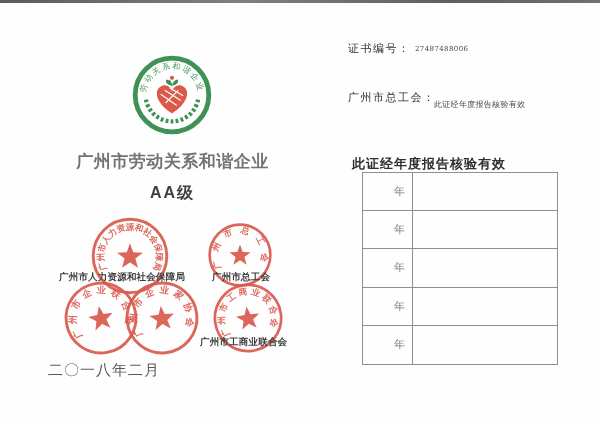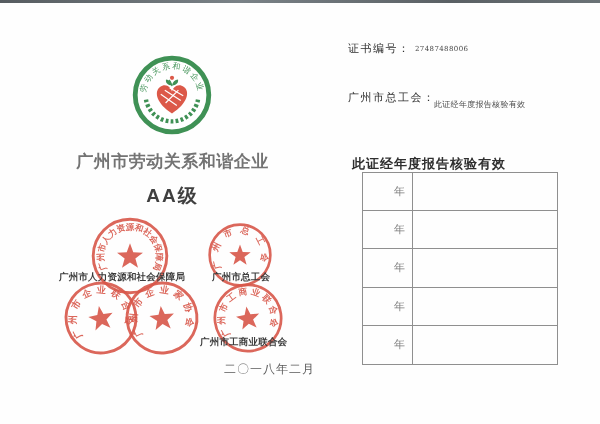--- a/index.html
+++ b/index.html
@@ -5,30 +5,30 @@
   html,body{margin:0;padding:0;}
   body{font-family:"Liberation Sans","DejaVu Sans",sans-serif;background:#e9e9e9;}
   #page{position:relative;width:600px;height:424px;background:#fefefe;overflow:hidden;}
   #scan-edge{position:absolute;left:0;top:0;width:600px;height:3px;
     background:linear-gradient(90deg,#565c60,#7a8287 40%,#5a6064 75%,#6a7276);}
   
   .logo{position:absolute;left:132px;top:55px;width:80px;height:80px;}
   .title1{position:absolute;left:40px;top:150px;width:265px;text-align:center;
     font-size:17px;font-weight:bold;color:#737373;letter-spacing:0.5px;}
   .title2{position:absolute;left:40px;top:183px;width:265px;text-align:center;
-    font-size:19px;font-weight:bold;color:#3f3f3f;letter-spacing:2px;}
+    font-size:16px;font-weight:bold;color:#3f3f3f;letter-spacing:2px;}
   .seal{position:absolute;z-index:1;opacity:0.9;}
   .seal-caption{position:absolute;z-index:2;font-size:9.5px;font-weight:bold;
     color:#3b3b3b;letter-spacing:0.2px;white-space:nowrap;}
   .cap1{left:59px;top:271px;}
   .cap2{left:212px;top:271px;}
   .cap3{left:58px;top:336px;}
   .cap4{left:200px;top:336px;}
-  .date{position:absolute;left:40px;top:361px;width:275px;text-align:right;
-    font-size:12px;color:#5a5a5a;letter-spacing:1px;}
+  .date{position:absolute;left:48px;top:361px;width:275px;text-align:left;
+    font-size:15px;color:#5a5a5a;letter-spacing:1px;}
   
   .field-label{position:absolute;font-size:11px;font-weight:normal;color:#2f2f2f;
     letter-spacing:1.5px;white-space:nowrap;}
   .lbl-no{left:348px;top:41px;}
   .lbl-holder{left:348px;top:90px;}
   .val-no{position:absolute;left:415px;top:45px;font-family:"DejaVu Serif",serif;
     font-size:7px;letter-spacing:0.4px;color:#474747;}
   .val-holder{position:absolute;left:434px;top:99px;font-size:8px;color:#4a4a4a;
     letter-spacing:0.3px;white-space:nowrap;}
   .verify-head{position:absolute;left:352px;top:155px;font-size:13px;font-weight:bold;

